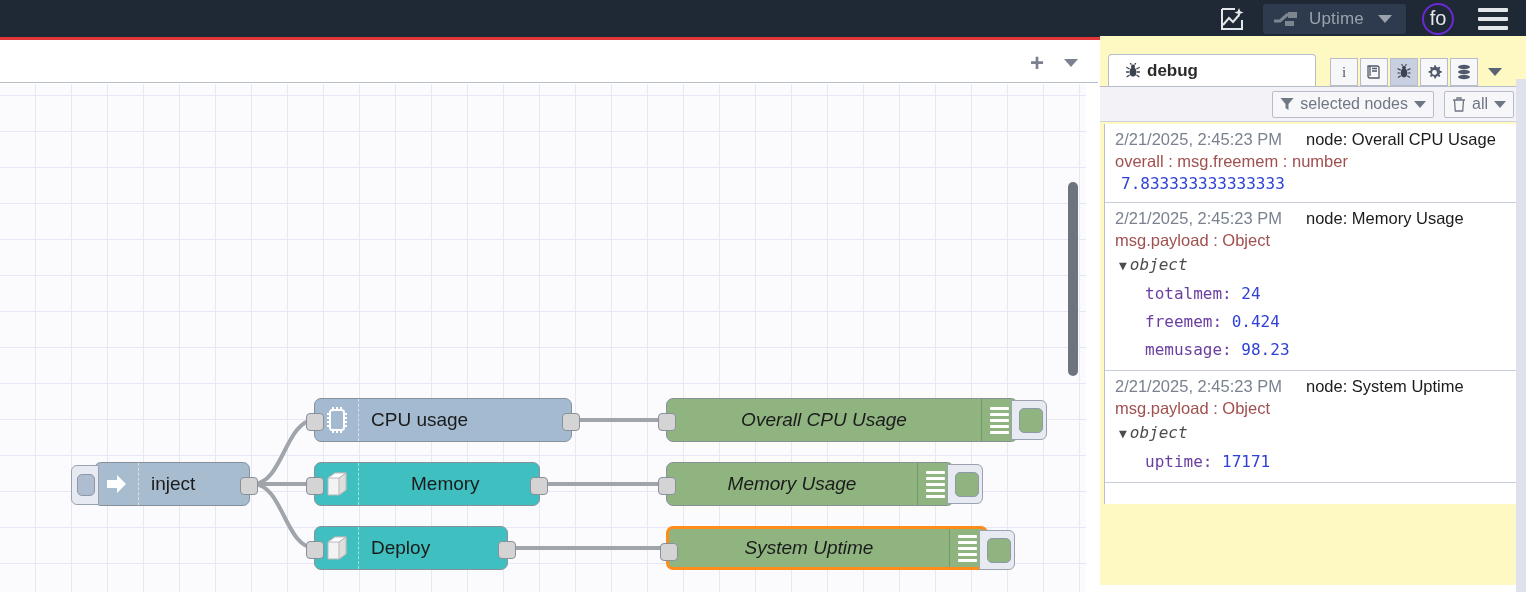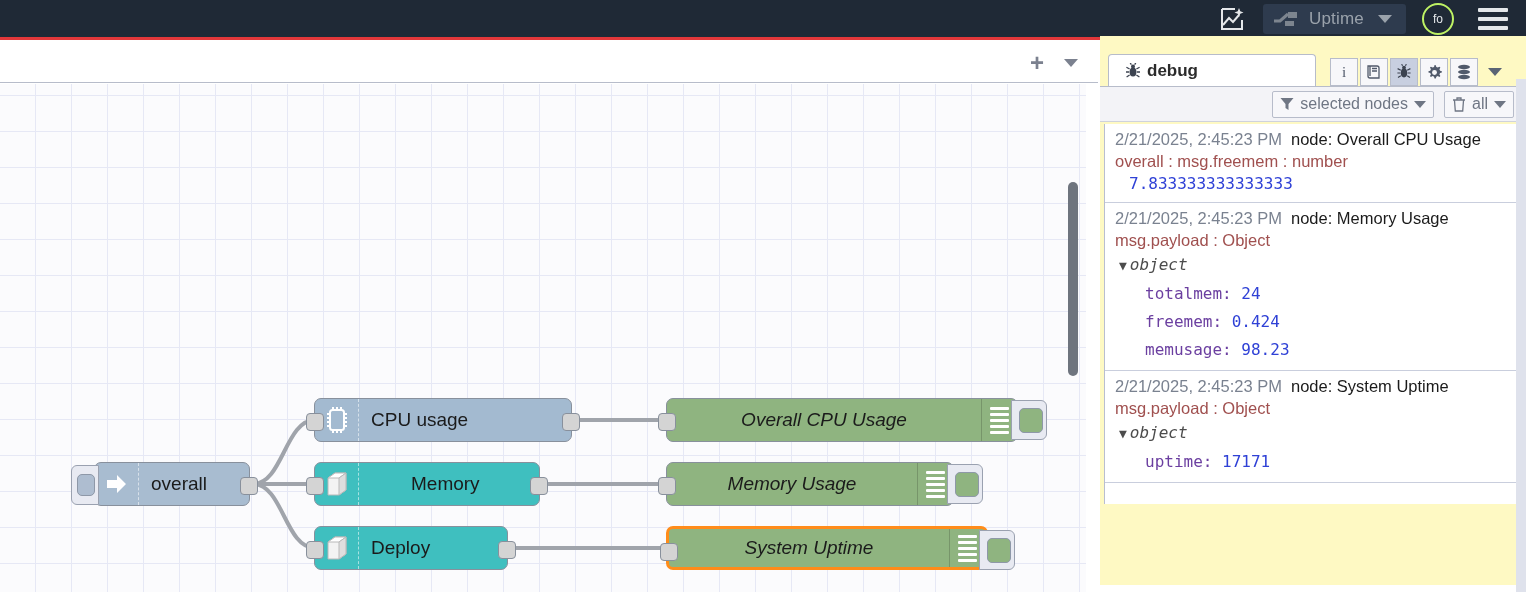--- a/index.html
+++ b/index.html
@@ -25,22 +25,22 @@
     cursor: pointer;
   }
   #deploy-label {
     color: #9aa2ab; font-size: 17px; padding: 0 14px 0 10px; letter-spacing: .2px;
   }
   #deploy-caret {
     width: 0; height: 0; border-left: 7px solid transparent; border-right: 7px solid transparent;
     border-top: 8px solid #9aa2ab; margin-right: 8px;
   }
   #user-avatar {
-    width: 32px; height: 32px; border-radius: 50%; border: 2px solid #bef264;
-    color: #e4e7ea; font-size: 12px; display: flex; align-items: center; justify-content: center;
+    width: 32px; height: 32px; border-radius: 50%; border: 2px solid #6d28d9;
+    color: #e4e7ea; font-size: 20px; display: flex; align-items: center; justify-content: center;
     margin-right: 22px; cursor: pointer;
   }
   #main-menu-btn { width: 34px; height: 30px; margin-right: 16px; flex-direction: column; gap: 5px; }
   #main-menu-btn i { display: block; width: 30px; height: 4px; background: #e4e7ea; border-radius: 1px; }
 
   
   #workspace { position: absolute; left: 0; top: 43px; width: 1098px; height: 549px; background: #fff; }
   #ws-tabbar {
     position: absolute; left: 0; top: 0; width: 1098px; height: 40px;
     background: #fff; border-bottom: 1px solid #b7bcca;
@@ -143,24 +143,24 @@
                           border-top:7px solid #6f7684; }
 
   #sb-messages {
     position: absolute; left: 4px; top: 88px; width: 418px; height: 380px;
     background: #fff; border-left: 1px solid #b9bed0; border-right: 1px solid #b9bed0;
     overflow: hidden;
   }
   .msg { border-bottom: 1px solid #c9cedd; padding: 4px 0 6px 10px; }
   .msg-head { font-size: 16.5px; line-height: 22px; white-space: nowrap; }
   .msg-time { color: #7a8290; }
-  .msg-node { color: #1b1b1b; margin-left: 9px; }
+  .msg-node { color: #1b1b1b; margin-left: 24px; }
   .msg-topic { font-size: 16.5px; color: #a0504f; line-height: 22px; }
   .msg-value { font-family: "DejaVu Sans Mono", monospace; font-size: 16px; line-height: 24px;
-               color: #2f41d6; padding-left: 6px; margin-left: 8px; }
+               color: #2f41d6; padding-left: 6px; }
   .obj-row { font-family: "DejaVu Sans Mono", monospace; font-size: 16px; line-height: 28px; }
   .obj-toggle { color: #4c4c4c; font-style: italic; padding-left: 4px; }
   .obj-toggle .caret { font-style: normal; font-size: 13px; margin-right: 3px; }
   .obj-key { color: #6b3fa0; padding-left: 30px; }
   .obj-val { color: #2f41d6; }
   #sb-scroll-gutter {
     position: absolute; right: 0; top: 43px; width: 10px; height: 549px; background: #dfe2ec;
   }
 </style>
 </head>
@@ -212,21 +212,21 @@
         <path d="M508 505 L667 505"></path>
       </g>
     </svg>
     <div id="node-layer">
         <div class="node" style="left: 94px; top: 378px; width: 156px; background: rgb(168, 188, 208);">
           <span class="node-icon-cell">
             <svg width="26" height="26" viewBox="0 0 26 26">
               <path d="M3 9 h10 v-5 l9 9 -9 9 v-5 h-10 z" fill="#fff"></path>
             </svg>
           </span>
-          <span class="node-label">overall</span>
+          <span class="node-label">inject</span>
           <span class="port out"></span>
           <span class="inject-btn">
             <i></i>
           </span>
         </div>
         <div class="node" style="left: 314px; top: 314px; width: 258px; background: rgb(163, 186, 208);">
           <span class="node-icon-cell">
             <svg width="28" height="28" viewBox="0 0 28 28">
               <rect x="7" y="4" width="14" height="20" rx="2.5" fill="none" stroke="#fff" stroke-width="2"></rect>
               <g stroke="#fff" stroke-width="2">

